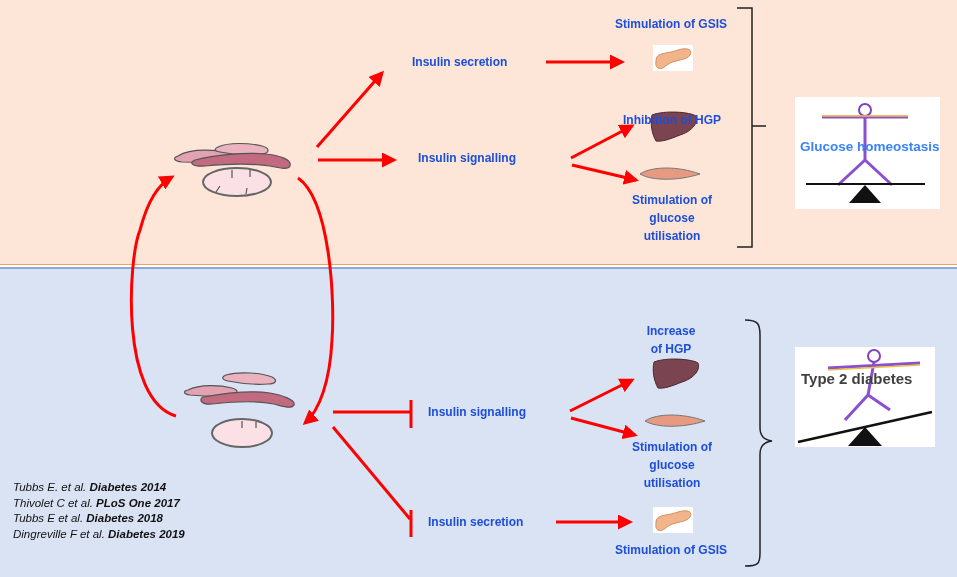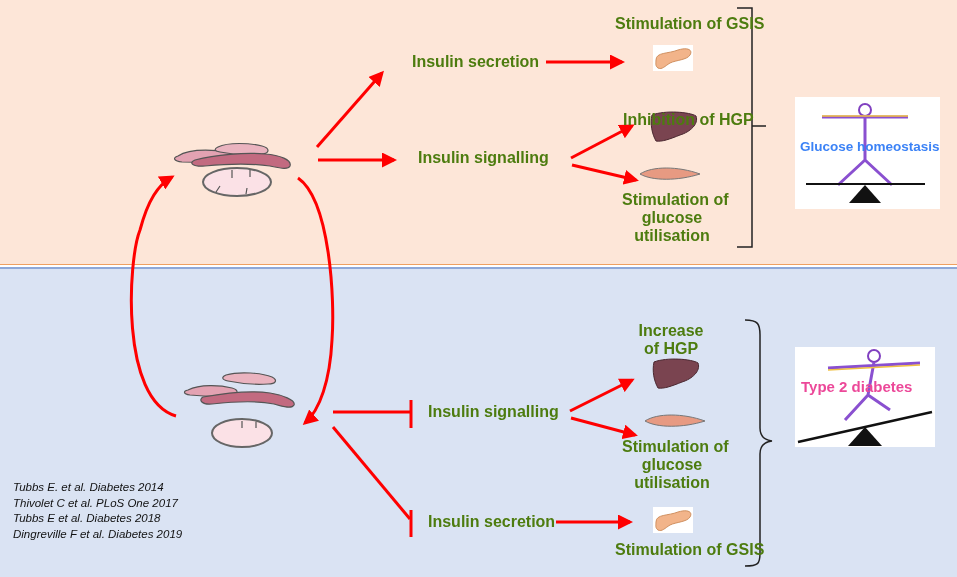--- a/index.html
+++ b/index.html
@@ -2,23 +2,23 @@
 <html><head>
 <meta charset="utf-8">
 <style>
   html,body{margin:0;padding:0;}
   body{width:957px;height:577px;position:relative;overflow:hidden;font-family:"Liberation Sans","DejaVu Sans",sans-serif;}
   .panel-top{position:absolute;left:0;top:0;width:957px;height:265px;background:#fde6d8;}
   .panel-bottom{position:absolute;left:0;top:268px;width:957px;height:309px;background:#dae3f3;}
   .sep-orange{position:absolute;left:0;top:264px;width:957px;height:1px;background:#f0a060;}
   .sep-blue{position:absolute;left:0;top:267px;width:957px;height:2px;background:#8fa8d8;}
   svg.overlay{position:absolute;left:0;top:0;}
-  .lbl{position:absolute;font-weight:bold;font-size:16px;color:#4d7c0f;text-align:center;line-height:18px;white-space:nowrap;}
+  .lbl{position:absolute;font-weight:bold;font-size:12px;color:#1d4ed8;text-align:center;line-height:18px;white-space:nowrap;}
   .refs{position:absolute;left:13px;top:480px;font-size:11.5px;line-height:15.5px;color:#111;font-style:italic;}
-  .refs b{font-weight:normal;}
+  .refs b{font-weight:bold;}
   .box-text{position:absolute;font-weight:bold;font-size:13.5px;white-space:nowrap;}
 </style>
 </head>
 <body>
 
 <div class="panel-top"></div>
 <div class="panel-bottom"></div>
 <div class="sep-orange"></div>
 <div class="sep-blue"></div>
 
@@ -128,20 +128,20 @@
 <div class="lbl" style="left:626px;top:322px;width:90px;">
   <div>Increase</div>
   <div>of HGP</div>
 </div>
 <div class="lbl" style="left:622px;top:438px;width:100px;">
   <div>Stimulation of</div>
   <div>glucose</div>
   <div>utilisation</div>
 </div>
 <div class="lbl" style="left:615px;top:541px;">Stimulation of GSIS</div>
-<div class="box-text" style="left:801px;top:378px;color:#ec4899;font-size:15px;">Type 2 diabetes</div>
+<div class="box-text" style="left:801px;top:370px;color:#404040;font-size:15px;">Type 2 diabetes</div>
 
 <div class="refs">
   <div><span>Tubbs E. et al. </span><b>Diabetes 2014</b></div>
   <div><span>Thivolet C et al. </span><b>PLoS One 2017</b></div>
   <div><span>Tubbs E et al. </span><b>Diabetes 2018</b></div>
   <div><span>Dingreville F et al. </span><b>Diabetes 2019</b></div>
 </div>
 
 </body></html>

